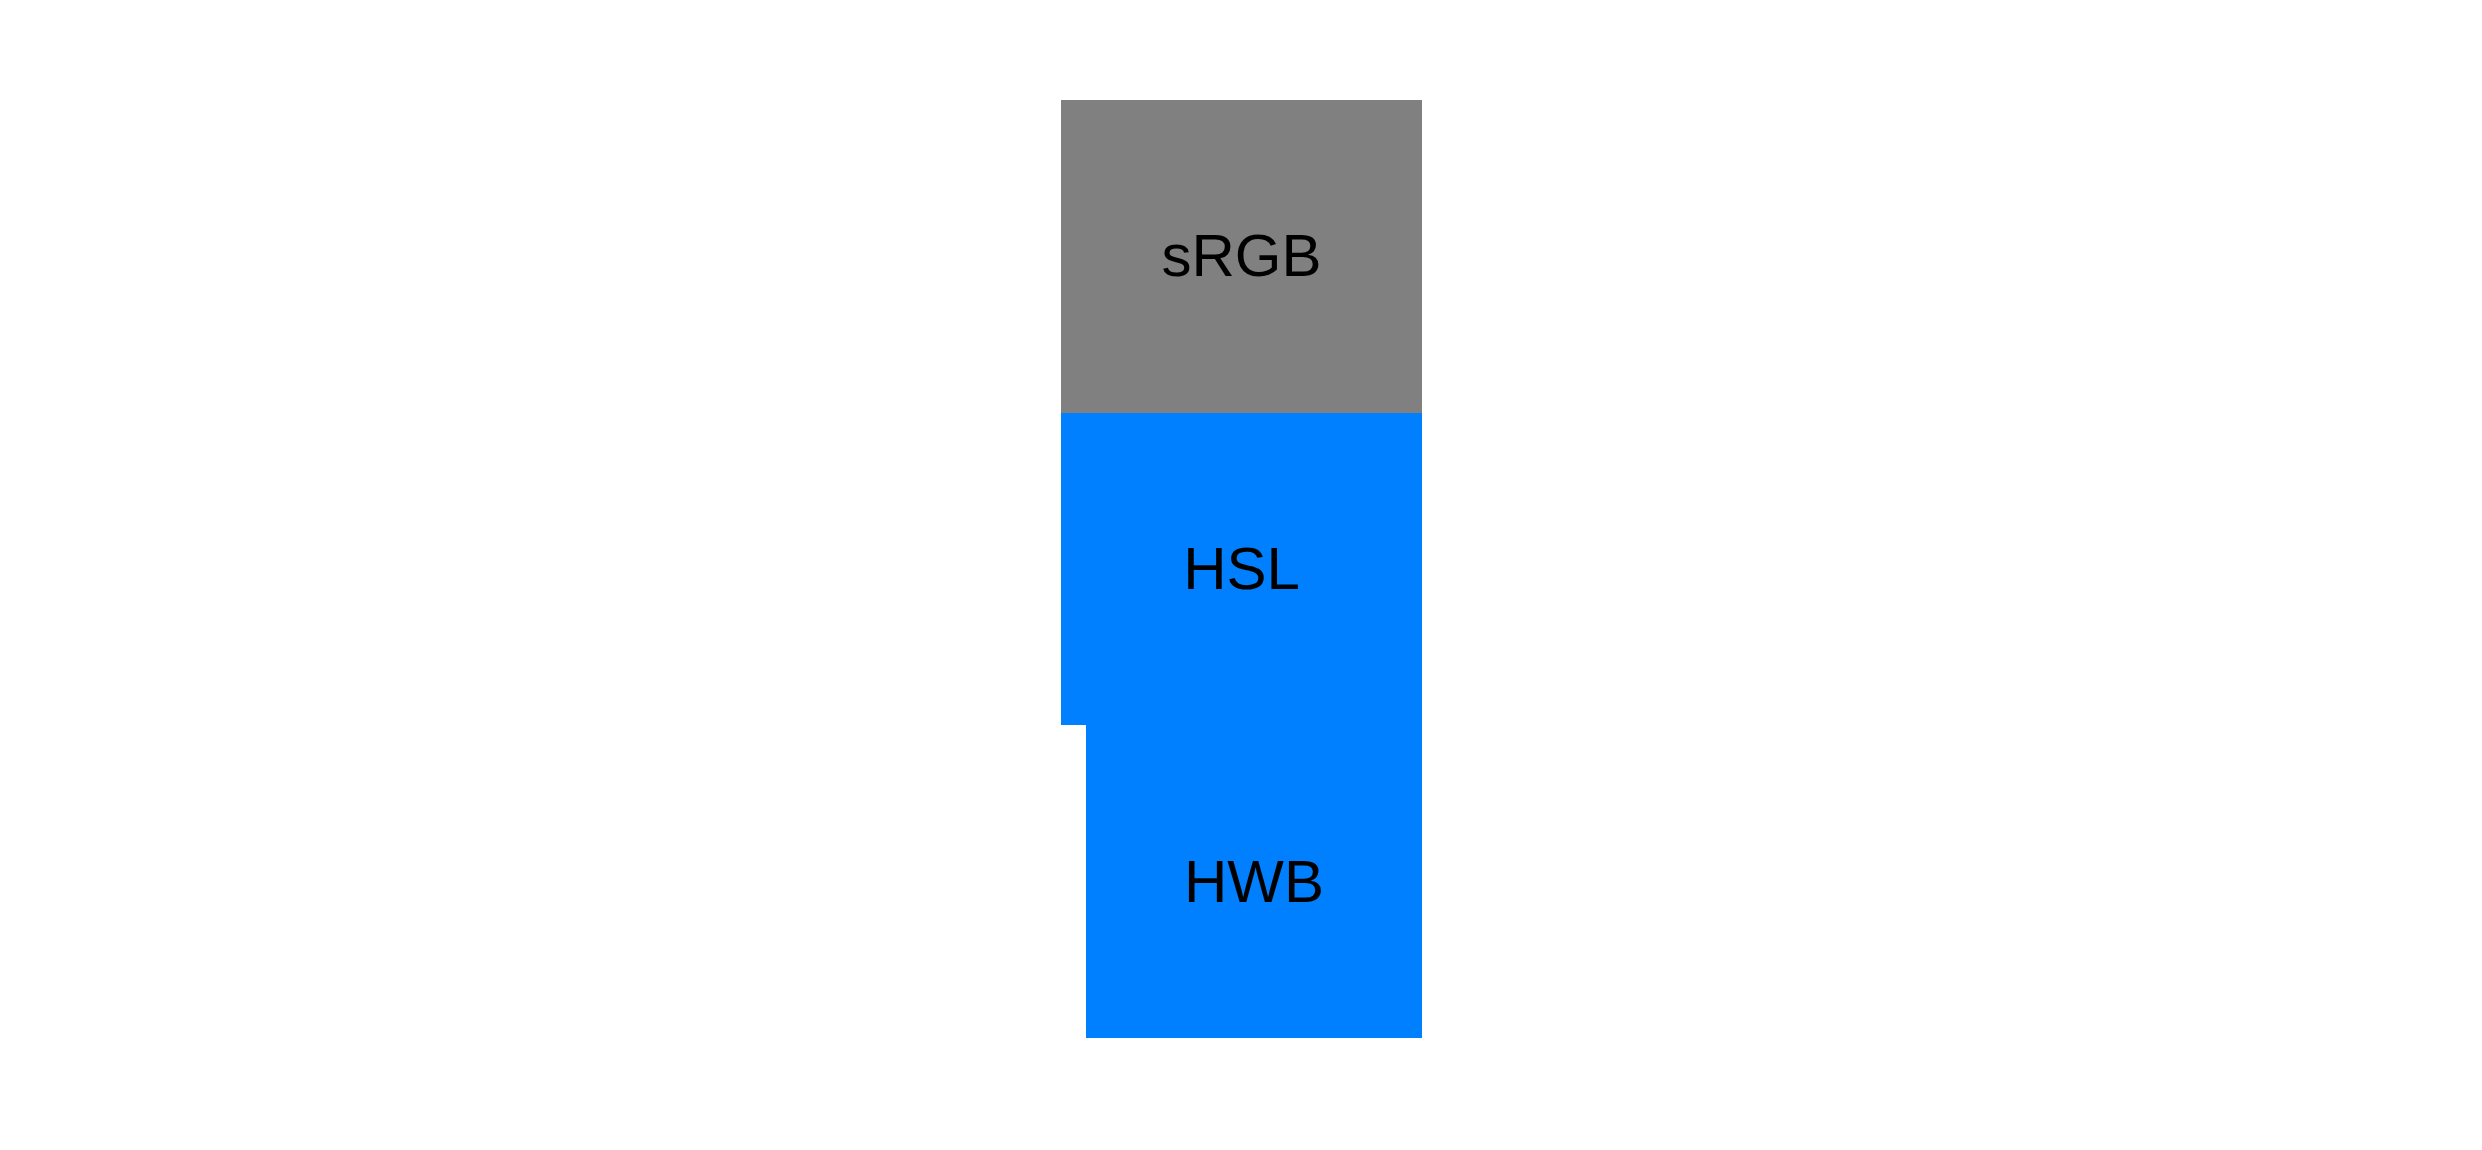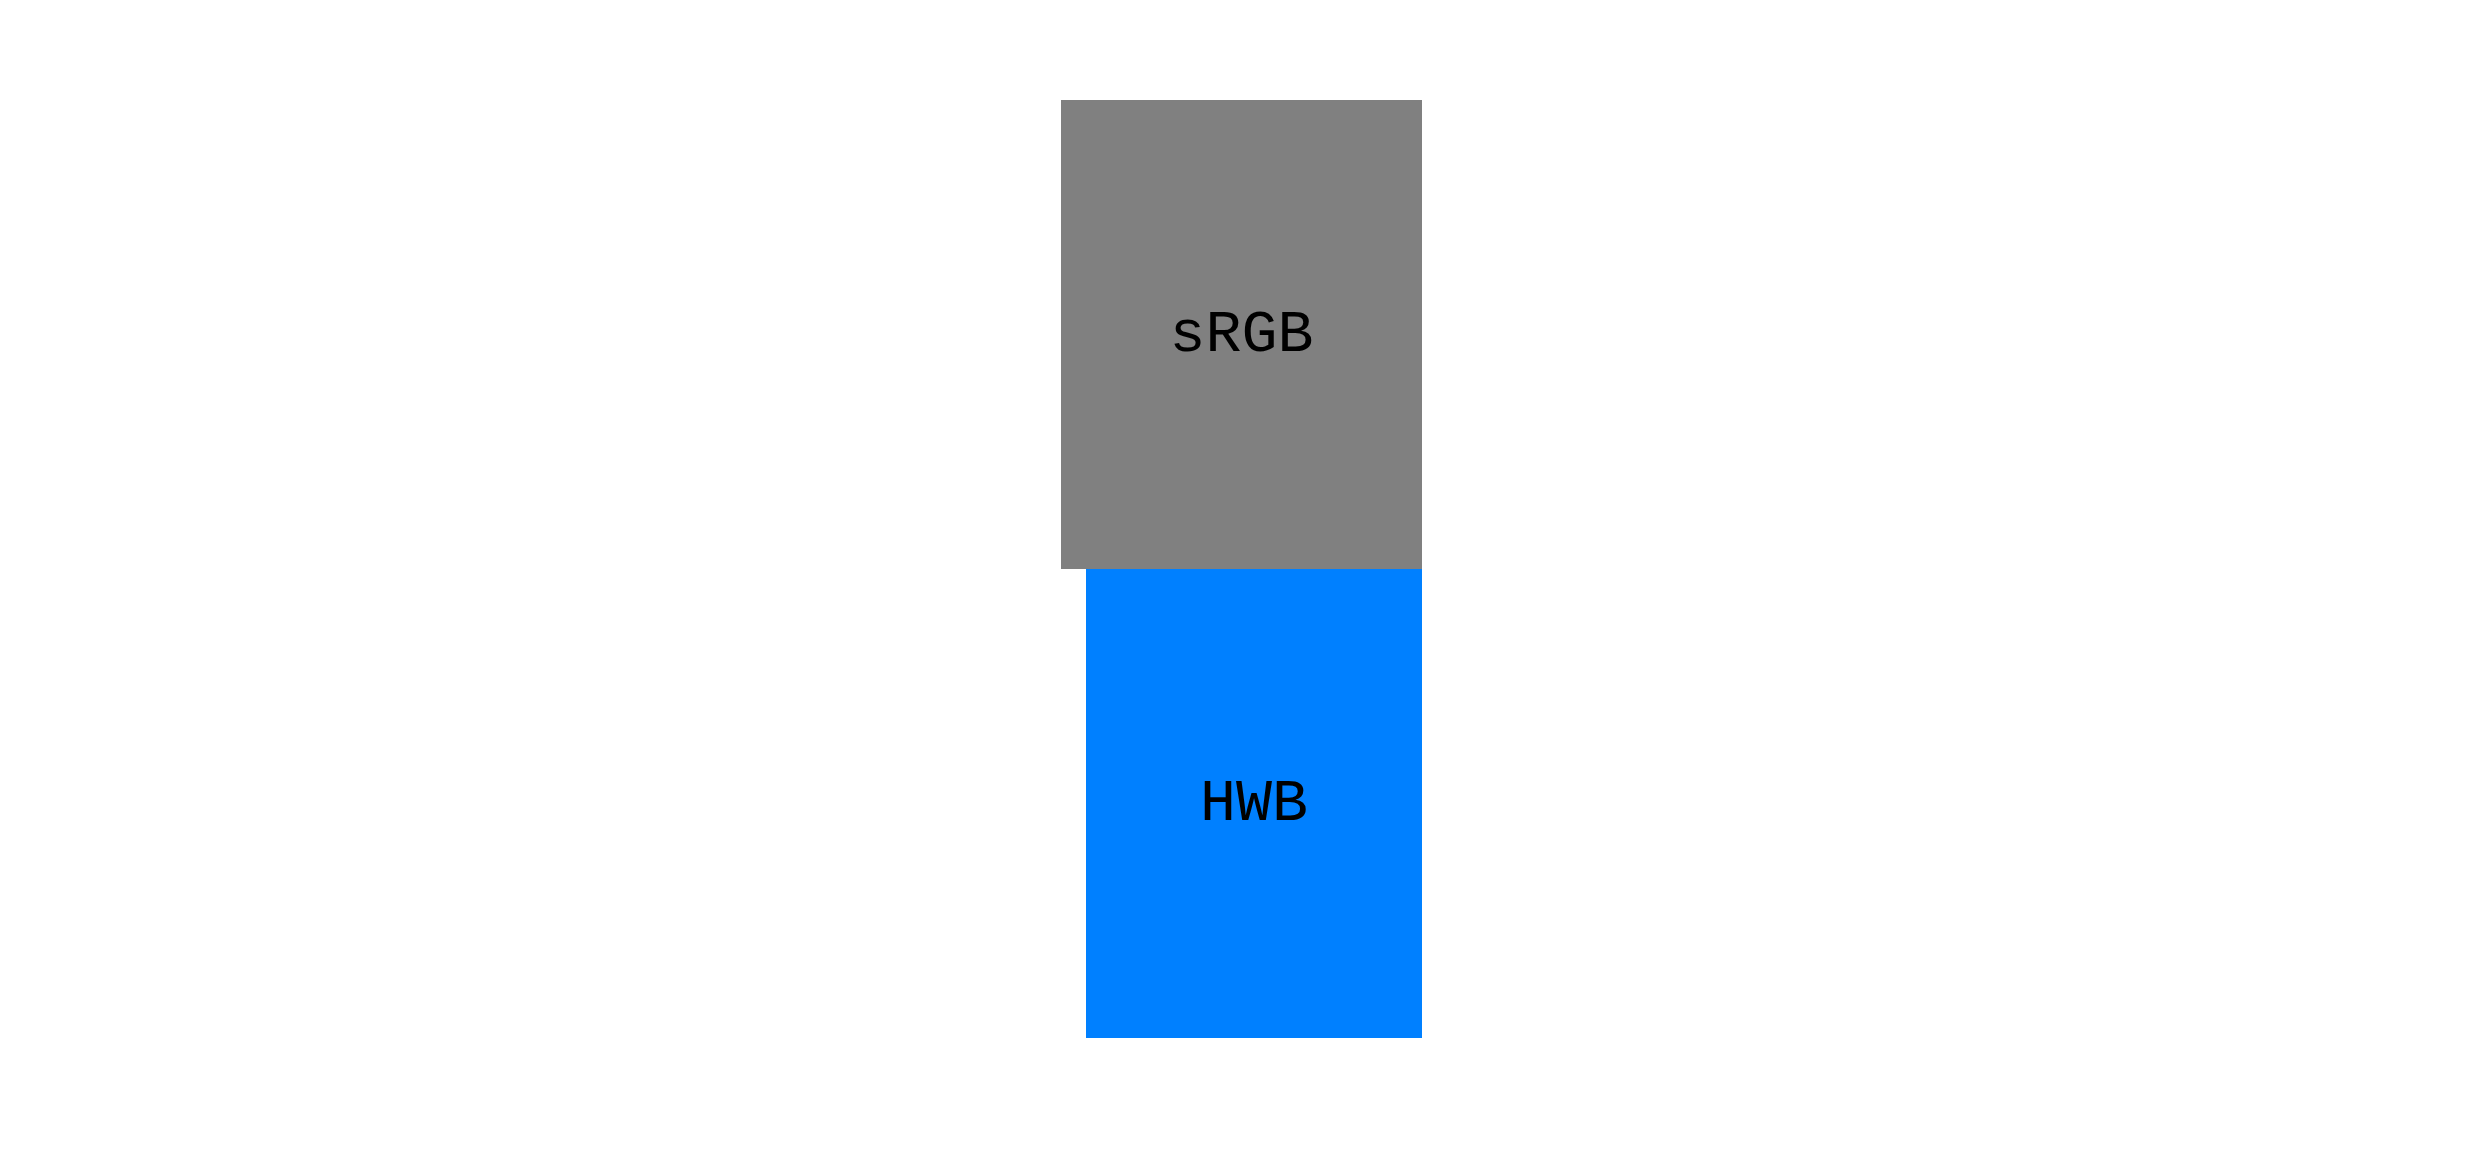--- a/index.html
+++ b/index.html
@@ -15,21 +15,20 @@
     font-family: "Liberation Sans", sans-serif;
   }
   .swatch-stack {
     position: absolute;
     left: 1061px;
     top: 100px;
     width: 361px;
     height: 938px;
     display: flex;
     flex-direction: column;
-    font-family: Liberation Mono, monospace;
   }
   .swatch {
     flex: 1 1 0;
     display: flex;
     align-items: center;
     justify-content: center;
   }
   .swatch-label {
     font-size: 60px;
     line-height: 1;
@@ -38,16 +37,19 @@
     user-select: none;
   }
 </style>
 </head>
 <body style="background-color: rgb(255, 255, 255);">
 
 <div class="swatch-stack">
   <div class="swatch" style="background-color: rgb(128, 128, 128);">
     <span class="swatch-label">sRGB</span>
   </div>
+  <div class="swatch" style="background-color: rgb(0, 128, 255);">
+    <span class="swatch-label">HSL</span>
+  </div>
   <div class="swatch" style="background-color: rgb(0, 128, 255); margin-left: 25px;">
     <span class="swatch-label">HWB</span>
   </div>
 </div>
 
 </body></html>

